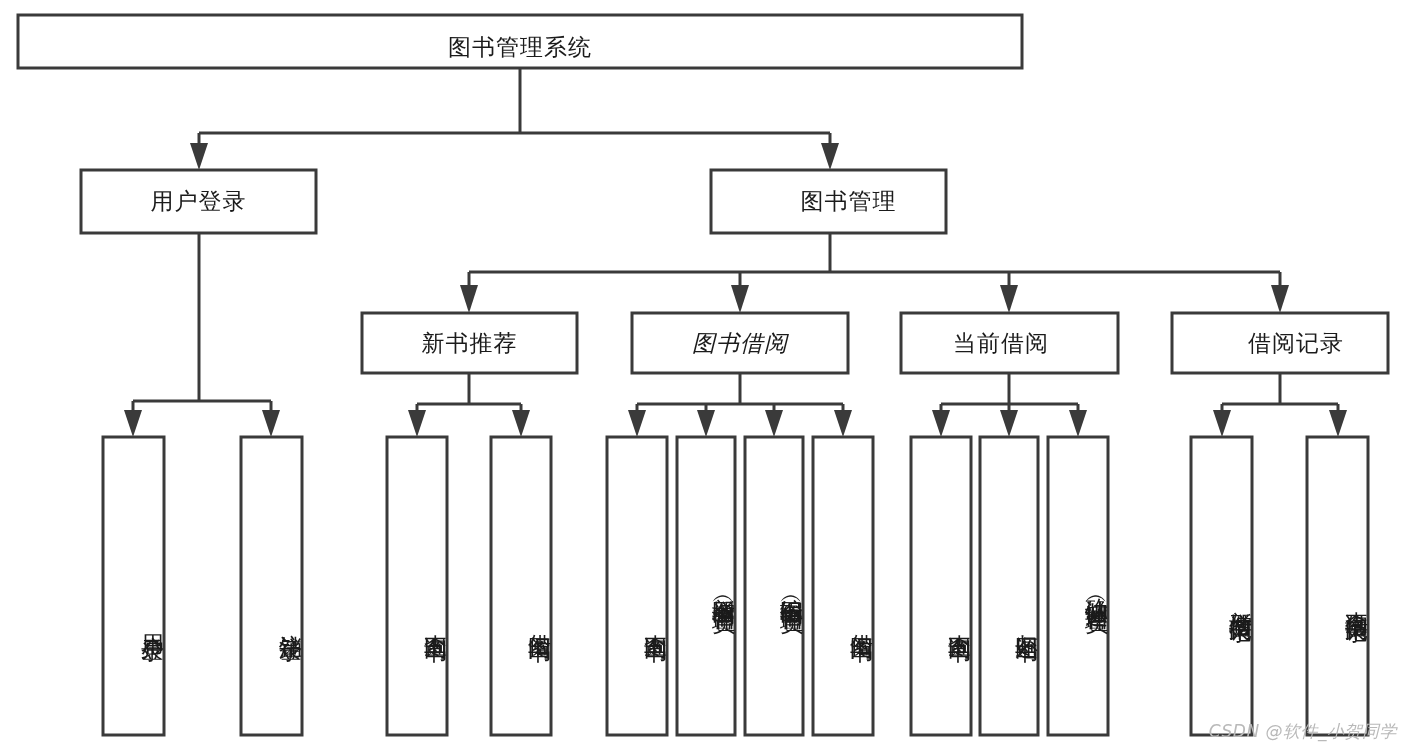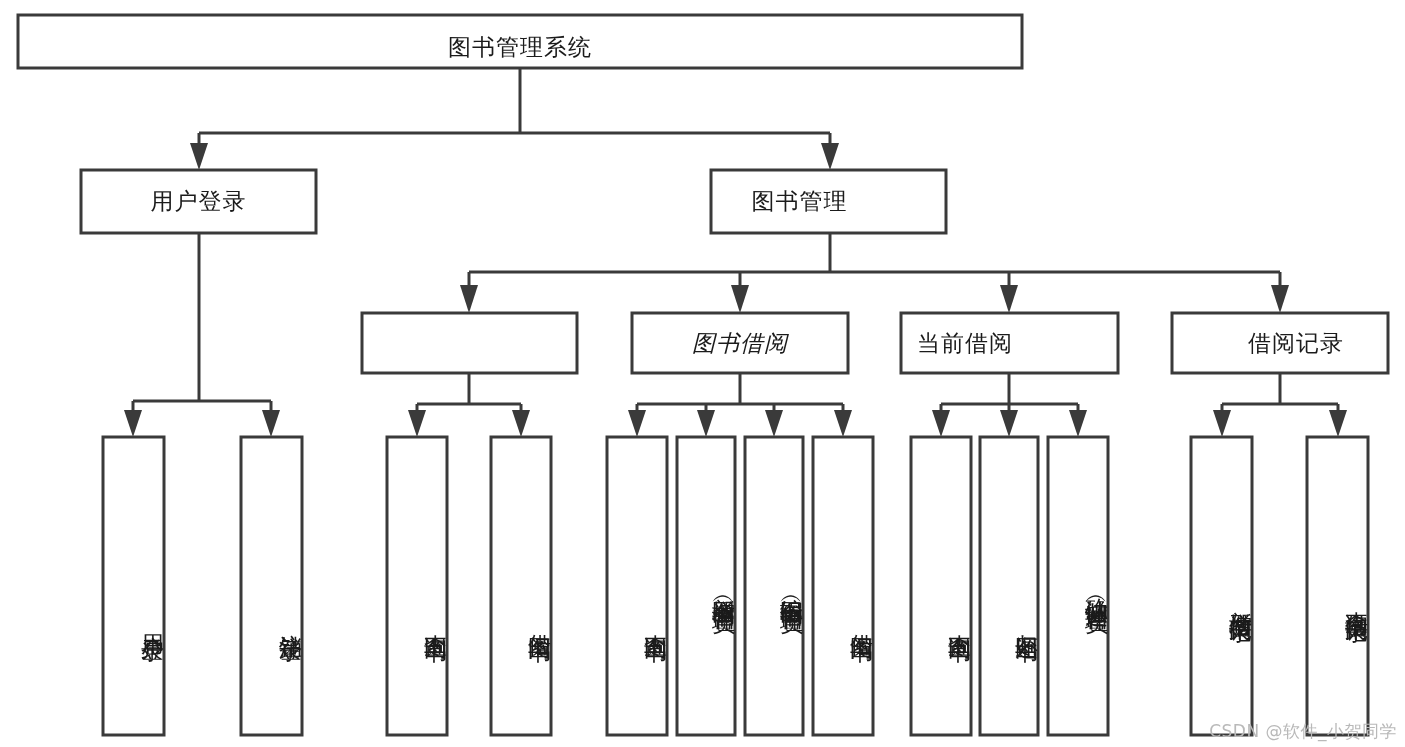--- a/index.html
+++ b/index.html
@@ -67,20 +67,21 @@
     pointer-events: none;
   }
   .watermark {
     position: absolute;
     right: 8px;
     bottom: 4px;
     font-size: 17px;
     color: #b9b9b9;
     letter-spacing: 0.5px;
     white-space: nowrap;
+    font-style: italic;
   }
 </style>
 </head>
 <body>
 
 <div id="diagram-root">
 
   <svg class="flow" viewBox="0 0 1405 747">
 
     <g>
@@ -172,24 +173,25 @@
       <rect class="node-box" x="1048" y="437" width="60" height="298"></rect>
 
       <rect class="node-box" x="1191" y="437" width="61" height="298"></rect>
       <rect class="node-box" x="1307" y="437" width="61" height="298"></rect>
     </g>
   </svg>
 
   <div class="htext-wrap" style="left:18px; top:15px; width:1004px; height:53px;margin-top:6px;">图书管理系统</div>
 
   <div class="htext-wrap" style="left:81px; top:170px; width:235px; height:63px;">用户登录</div>
-  <div class="htext-wrap" style="left:682px; top:170px; width:235px; height:63px;">图书管理</div>
-
+  <div class="htext-wrap" style="left:711px; top:170px; width:235px; height:63px;padding-left:20px;">图书管理</div>
+
+  <div class="htext-wrap" style="left:362px; top:313px; width:215px; height:60px;">新书推荐</div>
   <div class="htext-wrap" style="left:632px; top:313px; width:216px; height:60px;font-style:italic;">图书借阅</div>
-  <div class="htext-wrap" style="left:864px; top:313px; width:202px; height:60px;border-radius:11px;">当前借阅</div>
+  <div class="htext-wrap" style="left:900px; top:313px; width:202px; height:60px;border-radius:11px;">当前借阅</div>
   <div class="htext-wrap" style="left:1172px; top:313px; width:216px; height:60px;padding-left:16px;">借阅记录</div>
 
   <div class="vtext-wrap" style="left:103px; top:505px; width:61px; height:230px;">用户登录</div>
   <div class="vtext-wrap" style="left:241px; top:505px; width:61px; height:230px;">注销登录</div>
 
   <div class="vtext-wrap" style="left:387px; top:505px; width:60px; height:230px;">查询图书</div>
   <div class="vtext-wrap" style="left:491px; top:505px; width:60px; height:230px;">借阅图书</div>
 
   <div class="vtext-wrap" style="left:607px; top:505px; width:60px; height:230px;">查询图书</div>
   <div class="vtext-wrap" style="left:677px; top:443px; width:58px; height:292px;">新增图书（管理员）</div>

